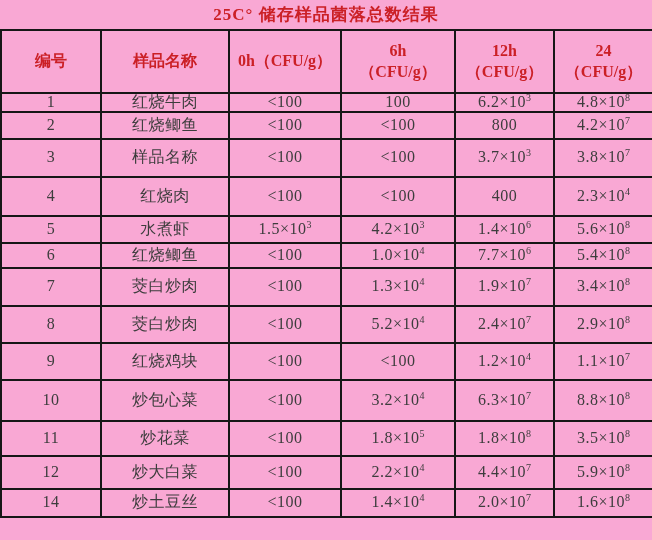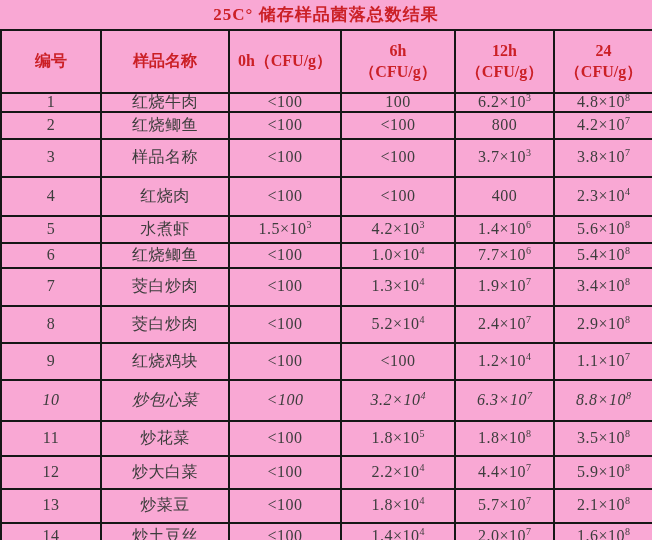--- a/index.html
+++ b/index.html
@@ -144,21 +144,21 @@
           <td>2.9×10<sup>8</sup></td>
         </tr>
         <tr style="height: 37px;">
           <td>9</td>
           <td>红烧鸡块</td>
           <td>&lt;100</td>
           <td>&lt;100</td>
           <td>1.2×10<sup>4</sup></td>
           <td>1.1×10<sup>7</sup></td>
         </tr>
-        <tr style="height: 41px; font-style: italic;">
+        <tr style="height: 41px;">
           <td>10</td>
           <td>炒包心菜</td>
           <td>&lt;100</td>
           <td>3.2×10<sup>4</sup></td>
           <td>6.3×10<sup>7</sup></td>
           <td>8.8×10<sup>8</sup></td>
         </tr>
         <tr style="height: 35px; padding-left: 48px;">
           <td>11</td>
           <td>炒花菜</td>
@@ -168,28 +168,20 @@
           <td>3.5×10<sup>8</sup></td>
         </tr>
         <tr style="height: 33px; padding-left: 20px;">
           <td>12</td>
           <td>炒大白菜</td>
           <td>&lt;100</td>
           <td>2.2×10<sup>4</sup></td>
           <td>4.4×10<sup>7</sup></td>
           <td>5.9×10<sup>8</sup></td>
         </tr>
-        <tr style="height: 34px;">
-          <td>13</td>
-          <td>炒菜豆</td>
-          <td>&lt;100</td>
-          <td>1.8×10<sup>4</sup></td>
-          <td>5.7×10<sup>7</sup></td>
-          <td>2.1×10<sup>8</sup></td>
-        </tr>
         <tr style="height: 28px;">
           <td>14</td>
           <td>炒土豆丝</td>
           <td>&lt;100</td>
           <td>1.4×10<sup>4</sup></td>
           <td>2.0×10<sup>7</sup></td>
           <td>1.6×10<sup>8</sup></td>
         </tr>
       </tbody>
   </table>

